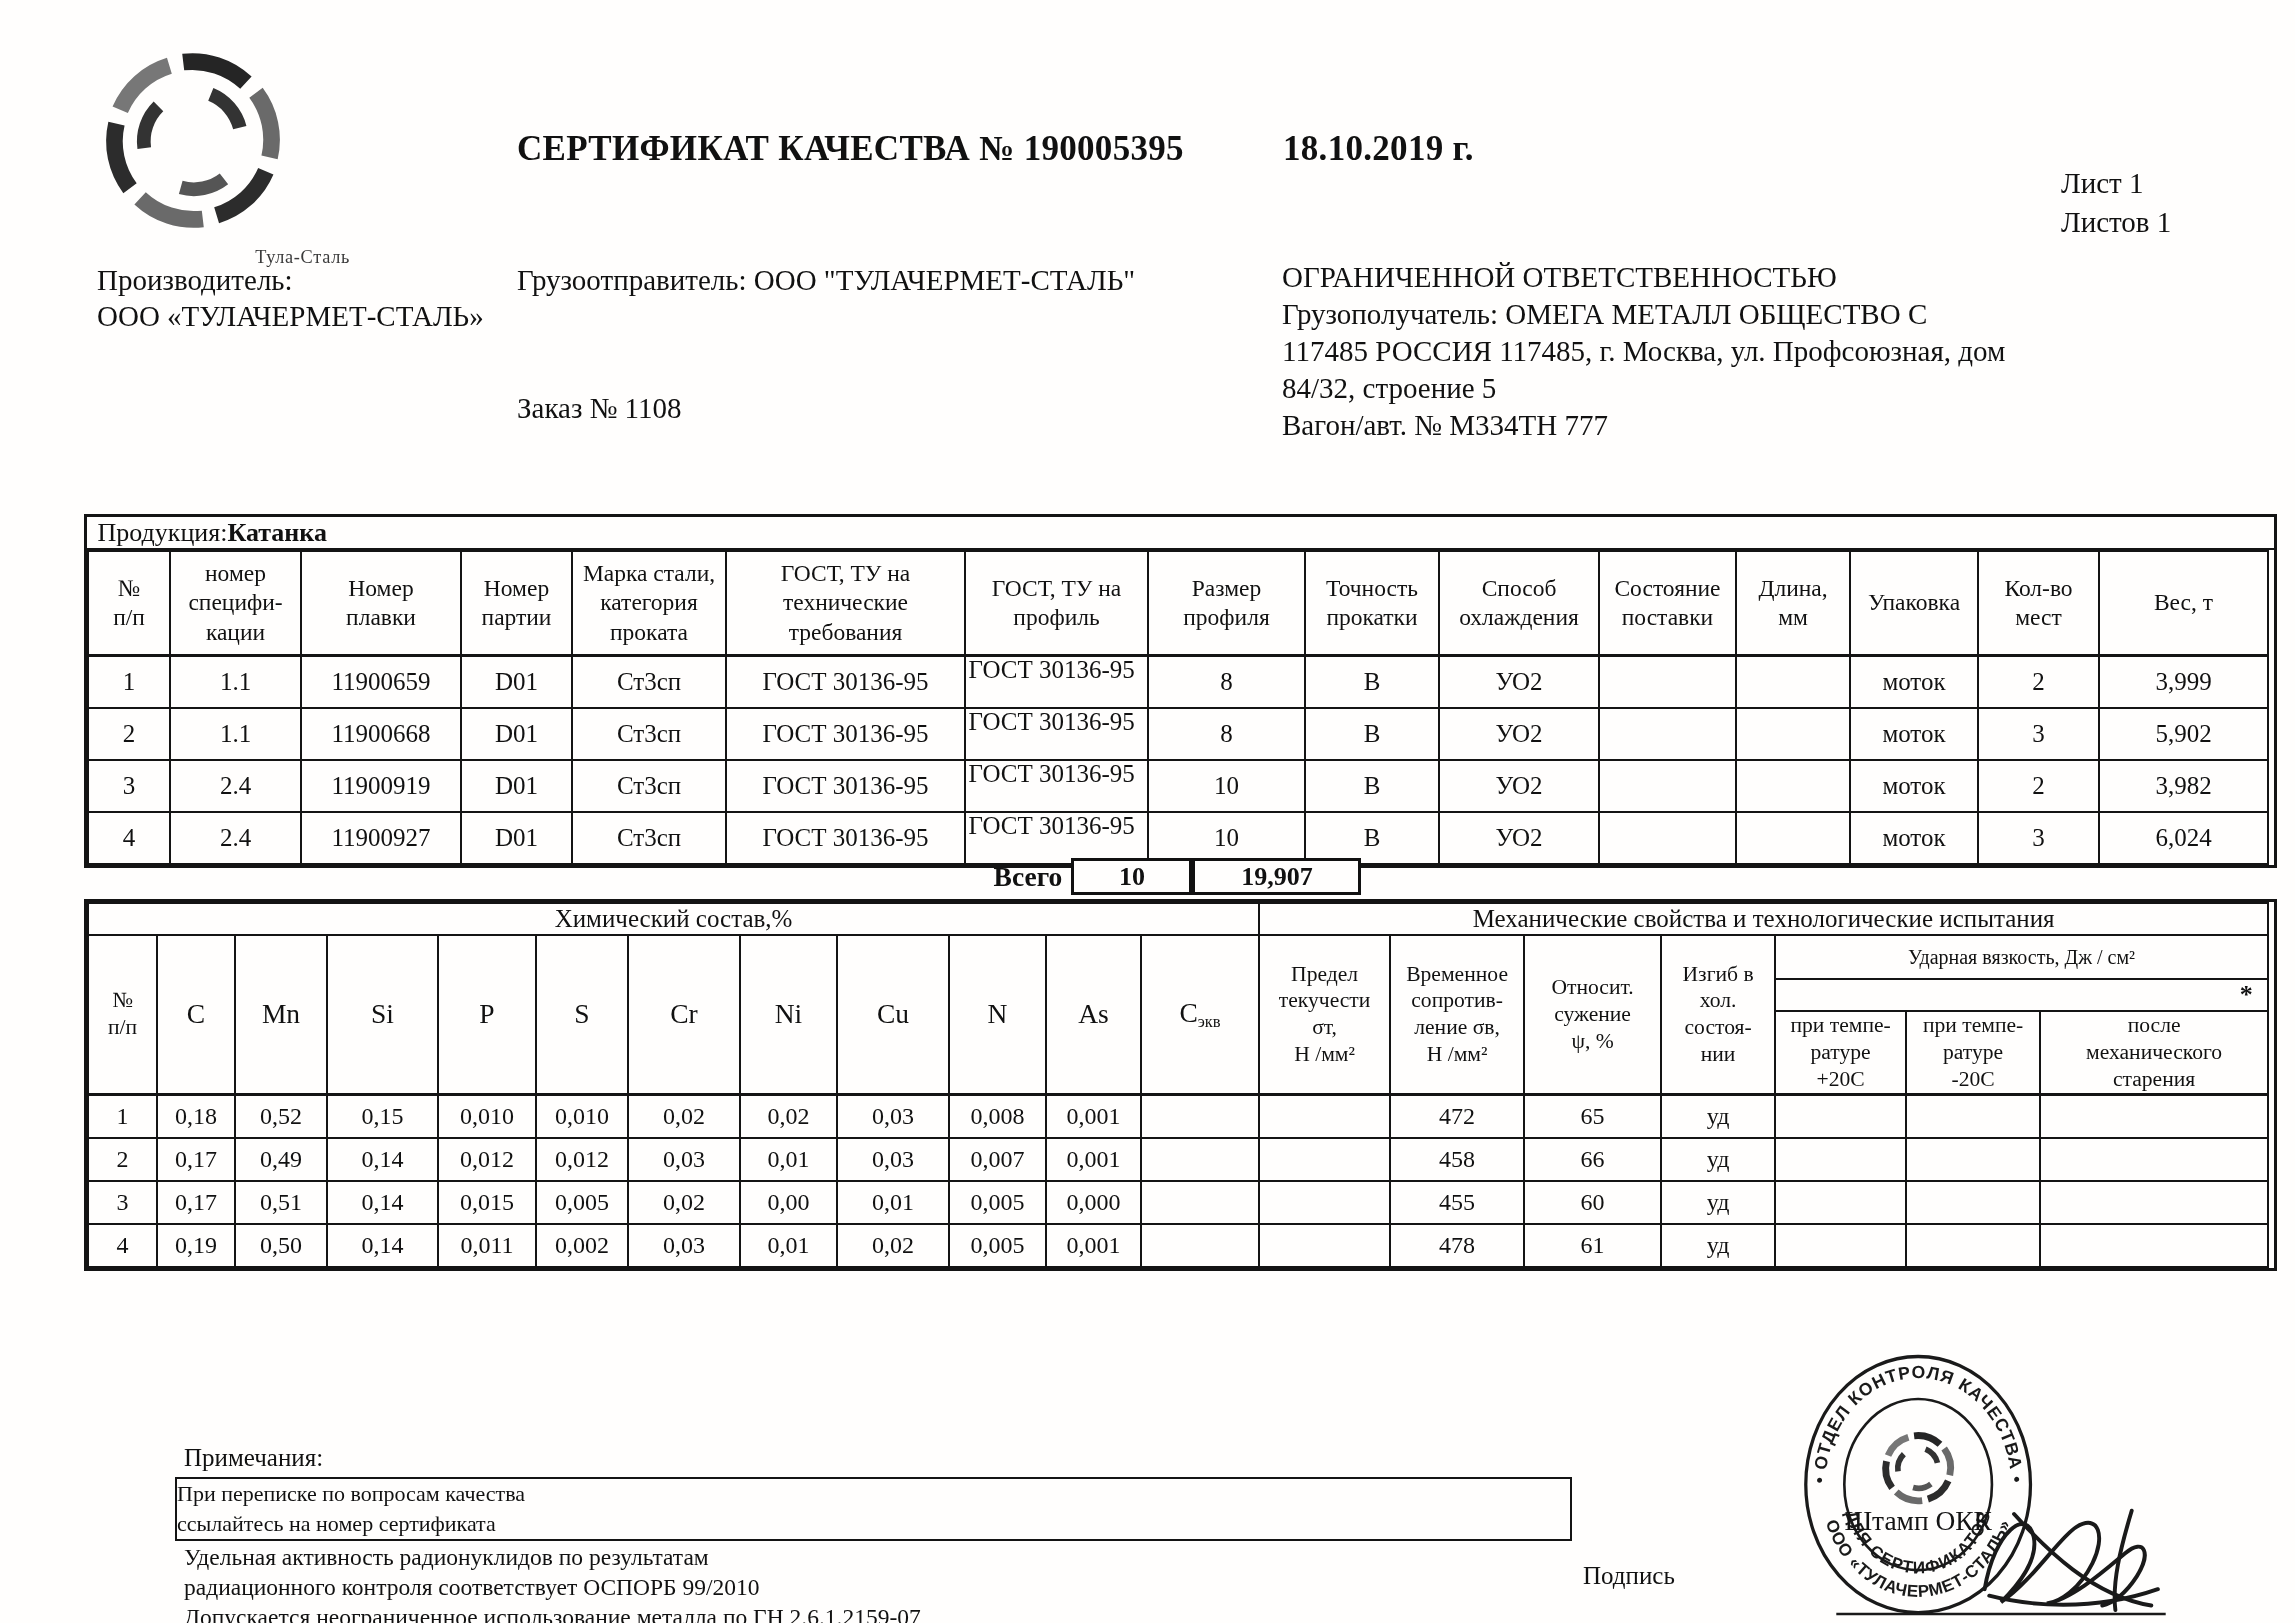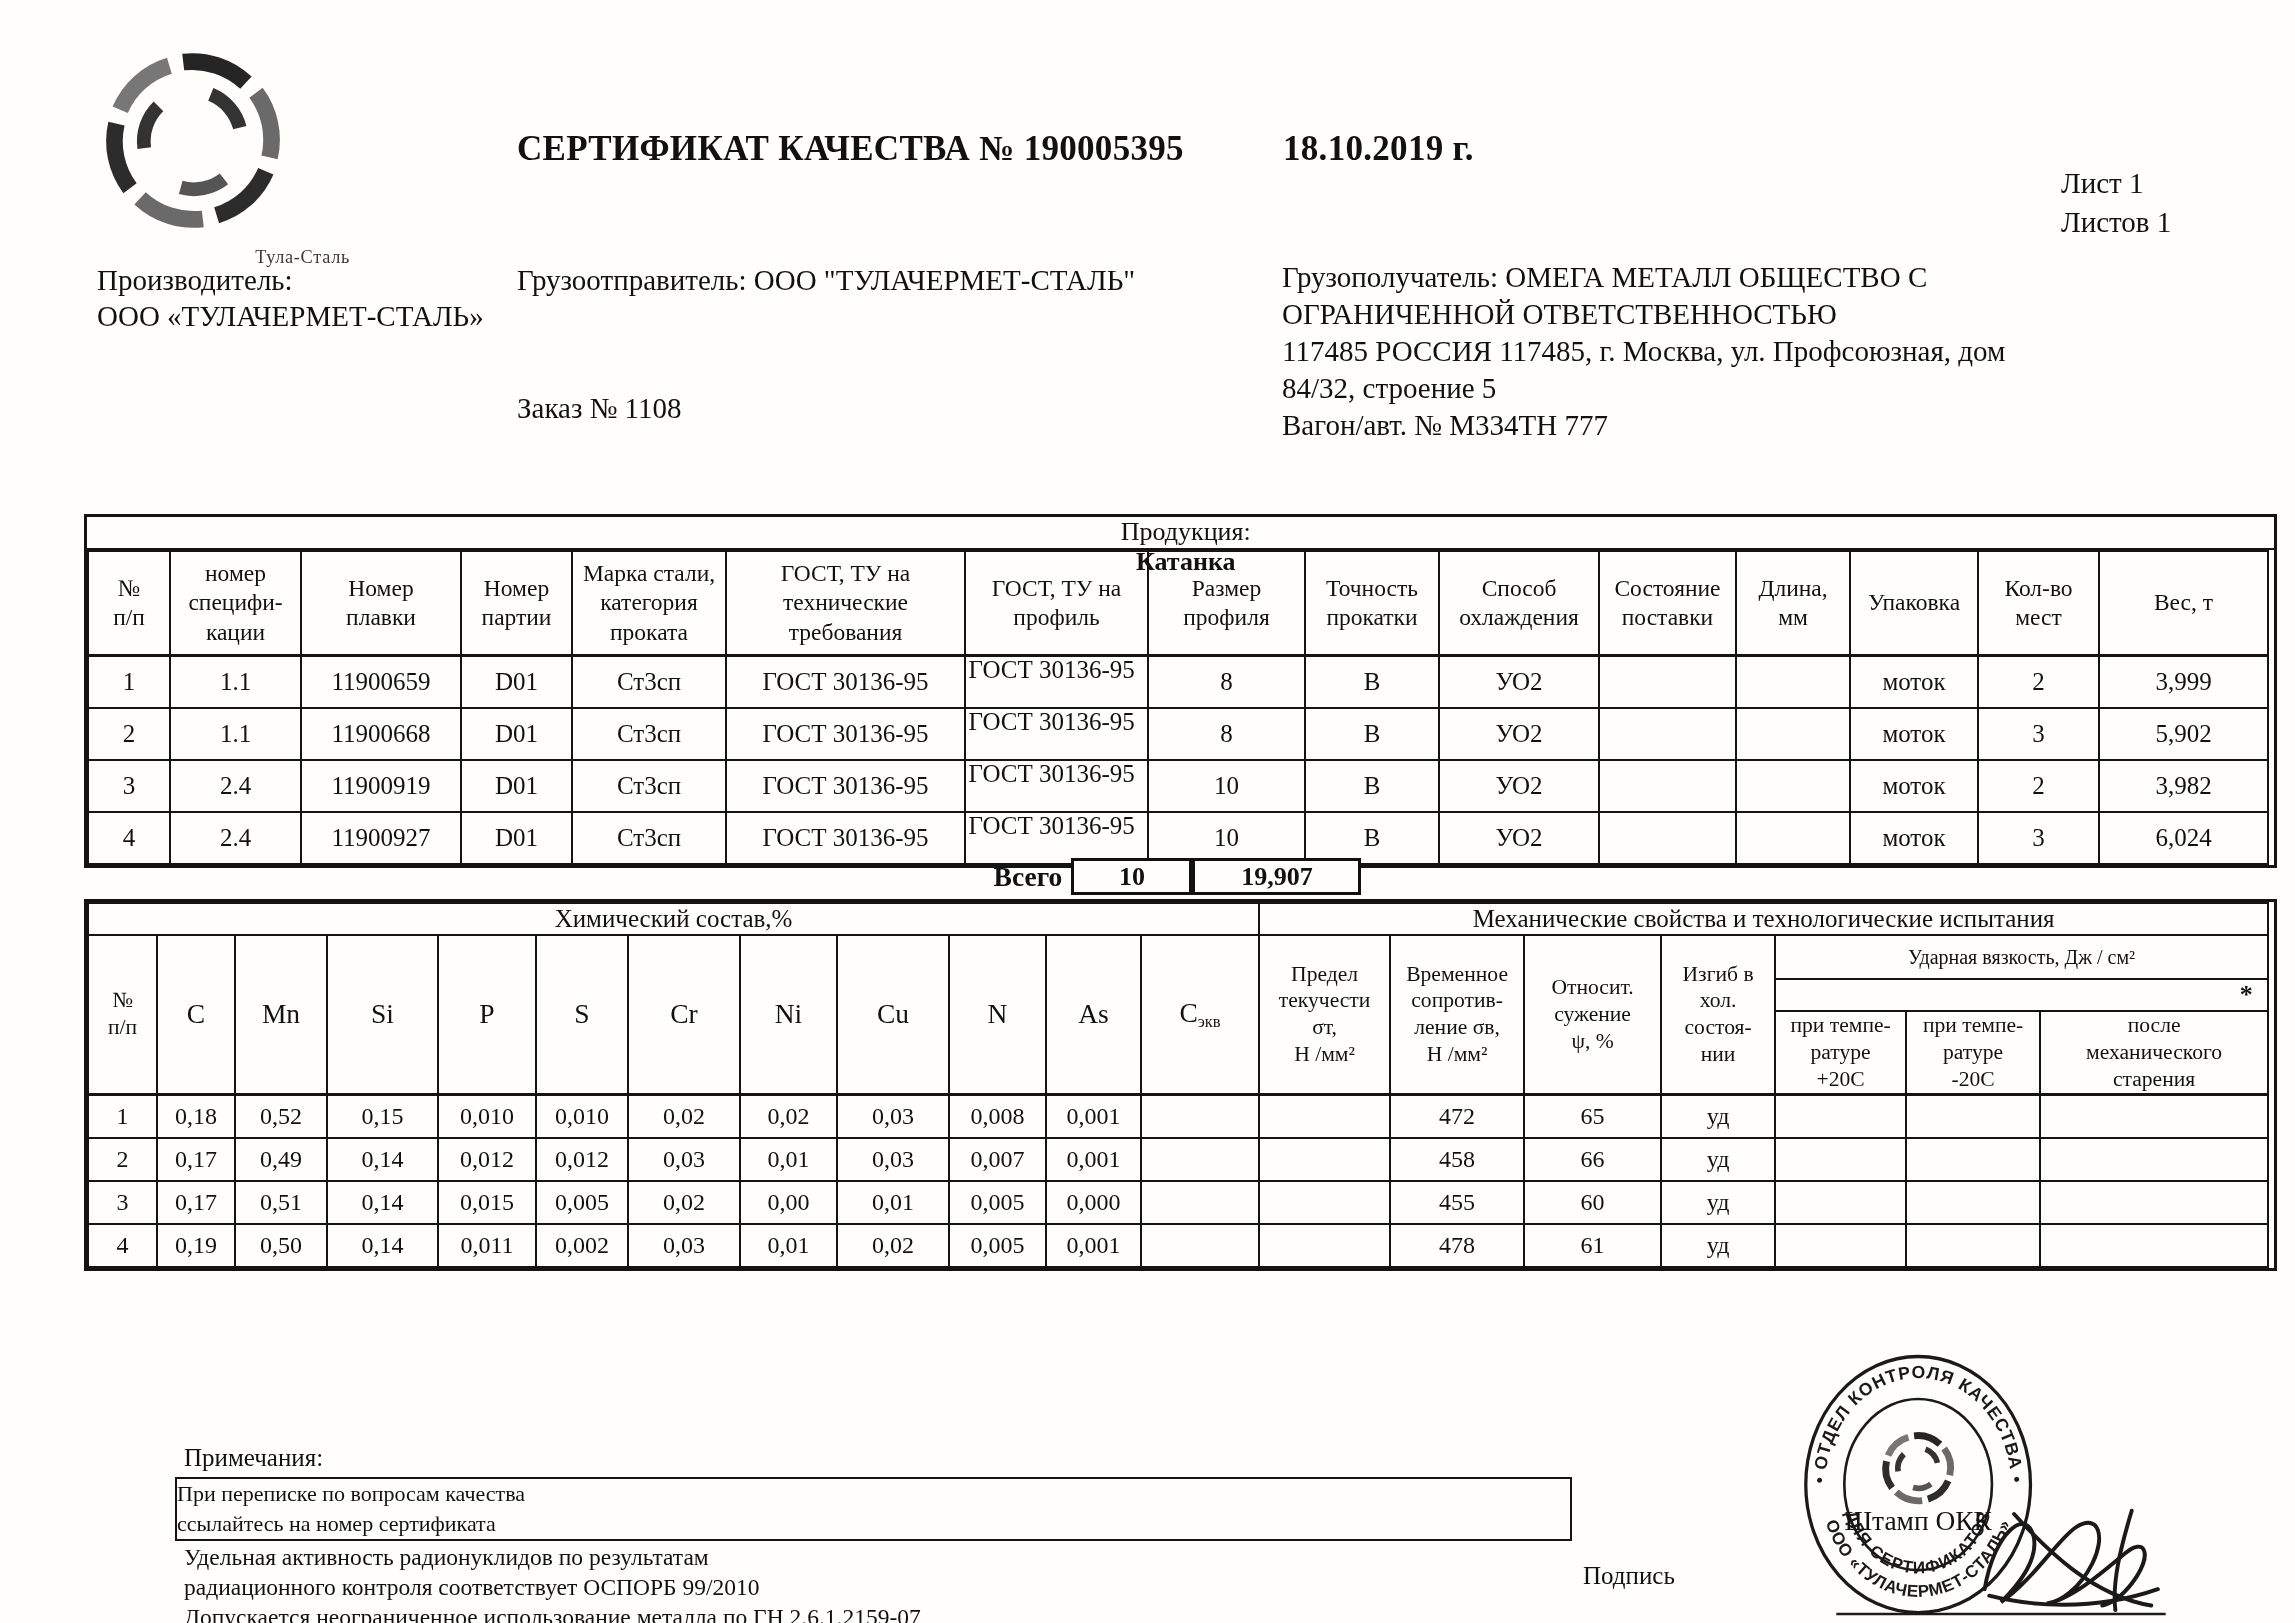--- a/index.html
+++ b/index.html
@@ -8,21 +8,21 @@
   .abs{position:absolute;}
   .b{font-weight:bold;}
   .t44{font-size:29px;line-height:1.25;}
   .title{font-size:35px;font-weight:bold;letter-spacing:0.3px;}
   .caption{font-size:18.3px;color:#3a3a3a;letter-spacing:0.7px;}
   .consignee div{font-size:29px;line-height:37px;}
 
   
   .twrap{position:absolute;border:3.3px solid #141414;background:#fffefd;}
   .secbar{height:31px;border-bottom:2.6px solid #141414;display:flex;align-items:center;
-          padding-left:10.5px;font-size:26px;flex-direction:column;}
+          padding-left:10.5px;font-size:26px;}
   table{border-collapse:collapse;table-layout:fixed;width:2180px;}
   td,th{border:2px solid #141414;font-weight:normal;text-align:center;vertical-align:middle;
         padding:0;overflow:hidden;}
   .ph{white-space:pre-line;font-size:23.5px;line-height:1.25;}
   .prod-h td{height:102px;border-bottom:3.3px solid #141414;}
   .prod-r td{height:50px;font-size:25px;}
   .prod-r td.gostp{vertical-align:top;text-align:left;padding-left:2.6px;line-height:1.05;}
   .total-row{position:absolute;display:flex;justify-content:center;align-items:center;}
   .total-label{font-size:27.5px;font-weight:bold;margin-right:9.2px;}
   .total-box{border:3.3px solid #111;height:37px;display:flex;align-items:center;justify-content:center;
@@ -80,22 +80,22 @@
   <div class="abs t44" style="left:2061px;top:165px">Лист 1</div>
   <div class="abs t44" style="left:2061px;top:204px">Листов 1</div>
 
   <div class="abs t44" style="left:97px;top:262px">Производитель:</div>
   <div class="abs t44" style="left:97px;top:298px">ООО «ТУЛАЧЕРМЕТ-СТАЛЬ»</div>
 
   <div class="abs t44" style="left:517px;top:262px">Грузоотправитель: ООО "ТУЛАЧЕРМЕТ-СТАЛЬ"</div>
   <div class="abs t44" style="left:517px;top:390px">Заказ № 1108</div>
 
   <div class="abs consignee" style="left:1282px;top:259px;width:916px">
+    <div>ОГРАНИЧЕННОЙ ОТВЕТСТВЕННОСТЬЮ</div>
     <div>Грузополучатель: ОМЕГА МЕТАЛЛ ОБЩЕСТВО С</div>
-    <div>ОГРАНИЧЕННОЙ ОТВЕТСТВЕННОСТЬЮ</div>
     <div>117485 РОССИЯ 117485, г. Москва, ул. Профсоюзная, дом</div>
     <div>84/32, строение 5</div>
     <div>Вагон/авт. №  М334ТН 777</div>
   </div>
 
   <div class="twrap" style="left:84px;top:514px;width:2187px">
     <div class="secbar">
       <span>Продукция:</span>
         <span class="b">Катанка</span>
     </div>

